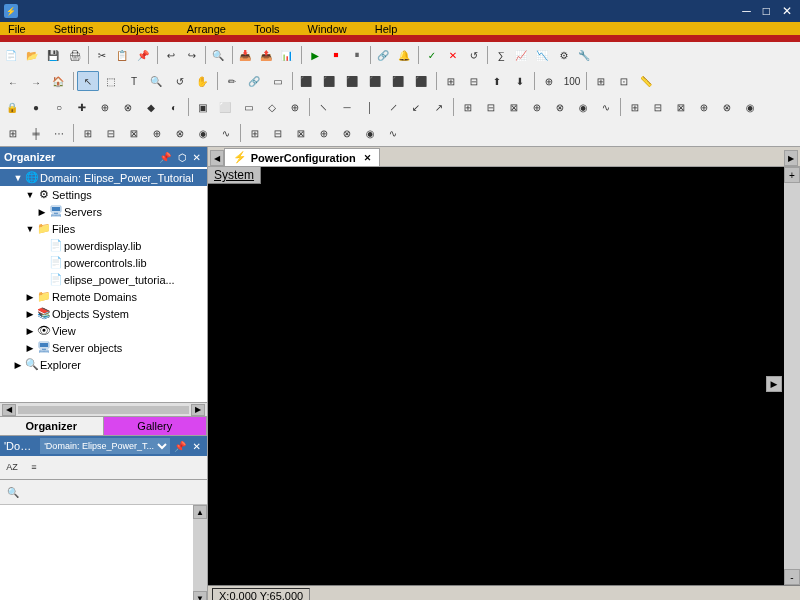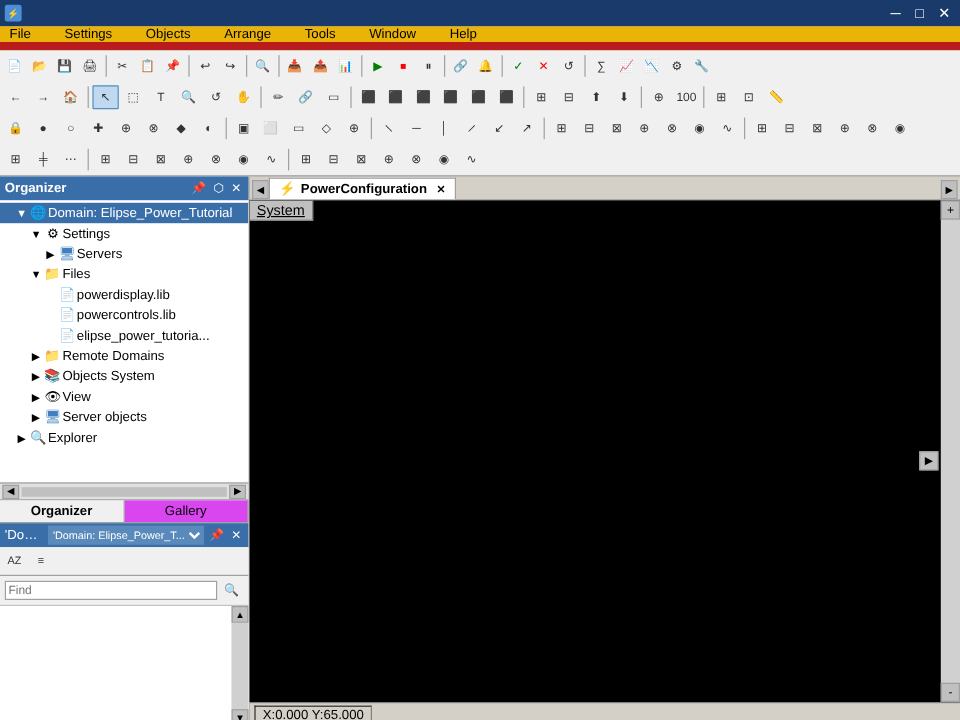--- a/index.html
+++ b/index.html
@@ -392,21 +392,20 @@
           <select style="font-size:9px;height:16px;background:#5a8abb;color:white;border:none;"><option>'Domain: Elipse_Power_T...</option></select>
           <button class="panel-btn">📌</button>
           <button class="panel-btn">✕</button>
         </div>
       </div>
       <div id="prop-toolbar">
         <button class="tb-btn" style="font-size:9px">AZ</button>
         <button class="tb-btn" style="font-size:9px">≡</button>
       </div>
       <div id="prop-search">
-        <input type="text" placeholder="Find" style="flex: 1 1 0%; height: 16px; border: 1px solid rgb(160, 160, 160); font-size: 10px; padding: 0px 2px;">
         <button class="tb-btn" style="font-size:10px">🔍</button>
       </div>
       <div id="prop-table">
         <div id="prop-scroll">
           <div id="prop-vscroll">
             <div class="vscroll-btn">▲</div>
             <div class="vscroll-track"></div>
             <div class="vscroll-btn">▼</div>
           </div>
         </div>

